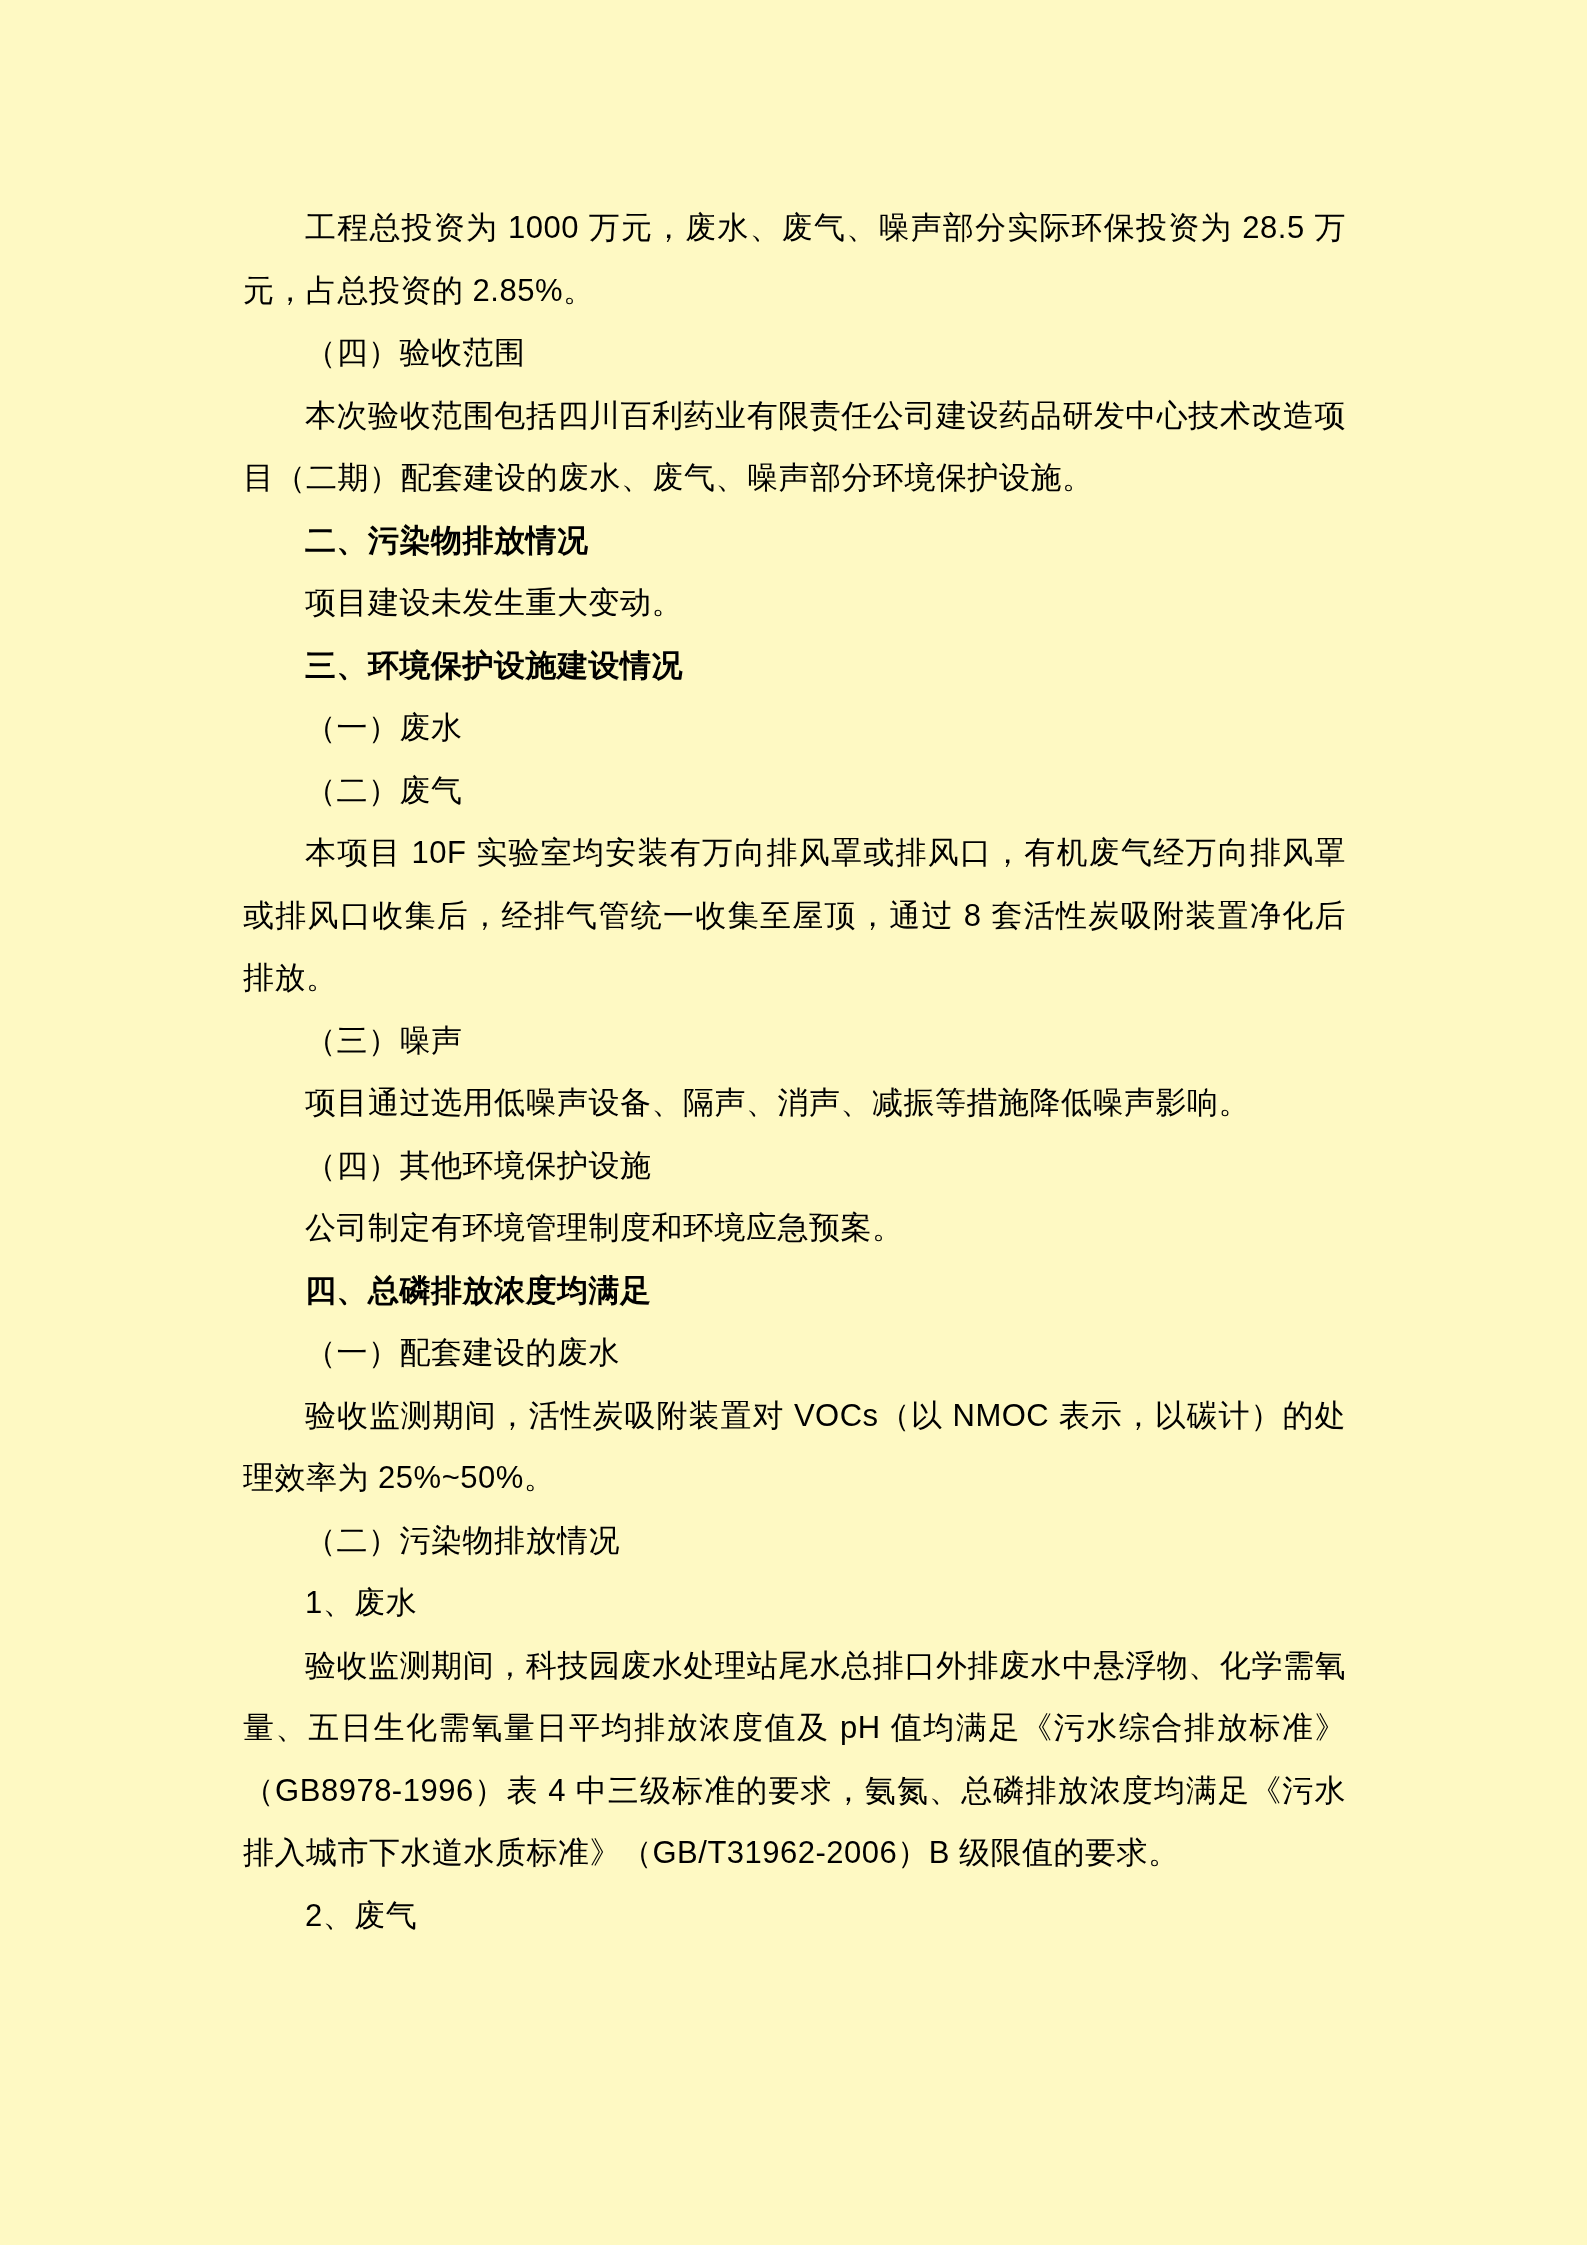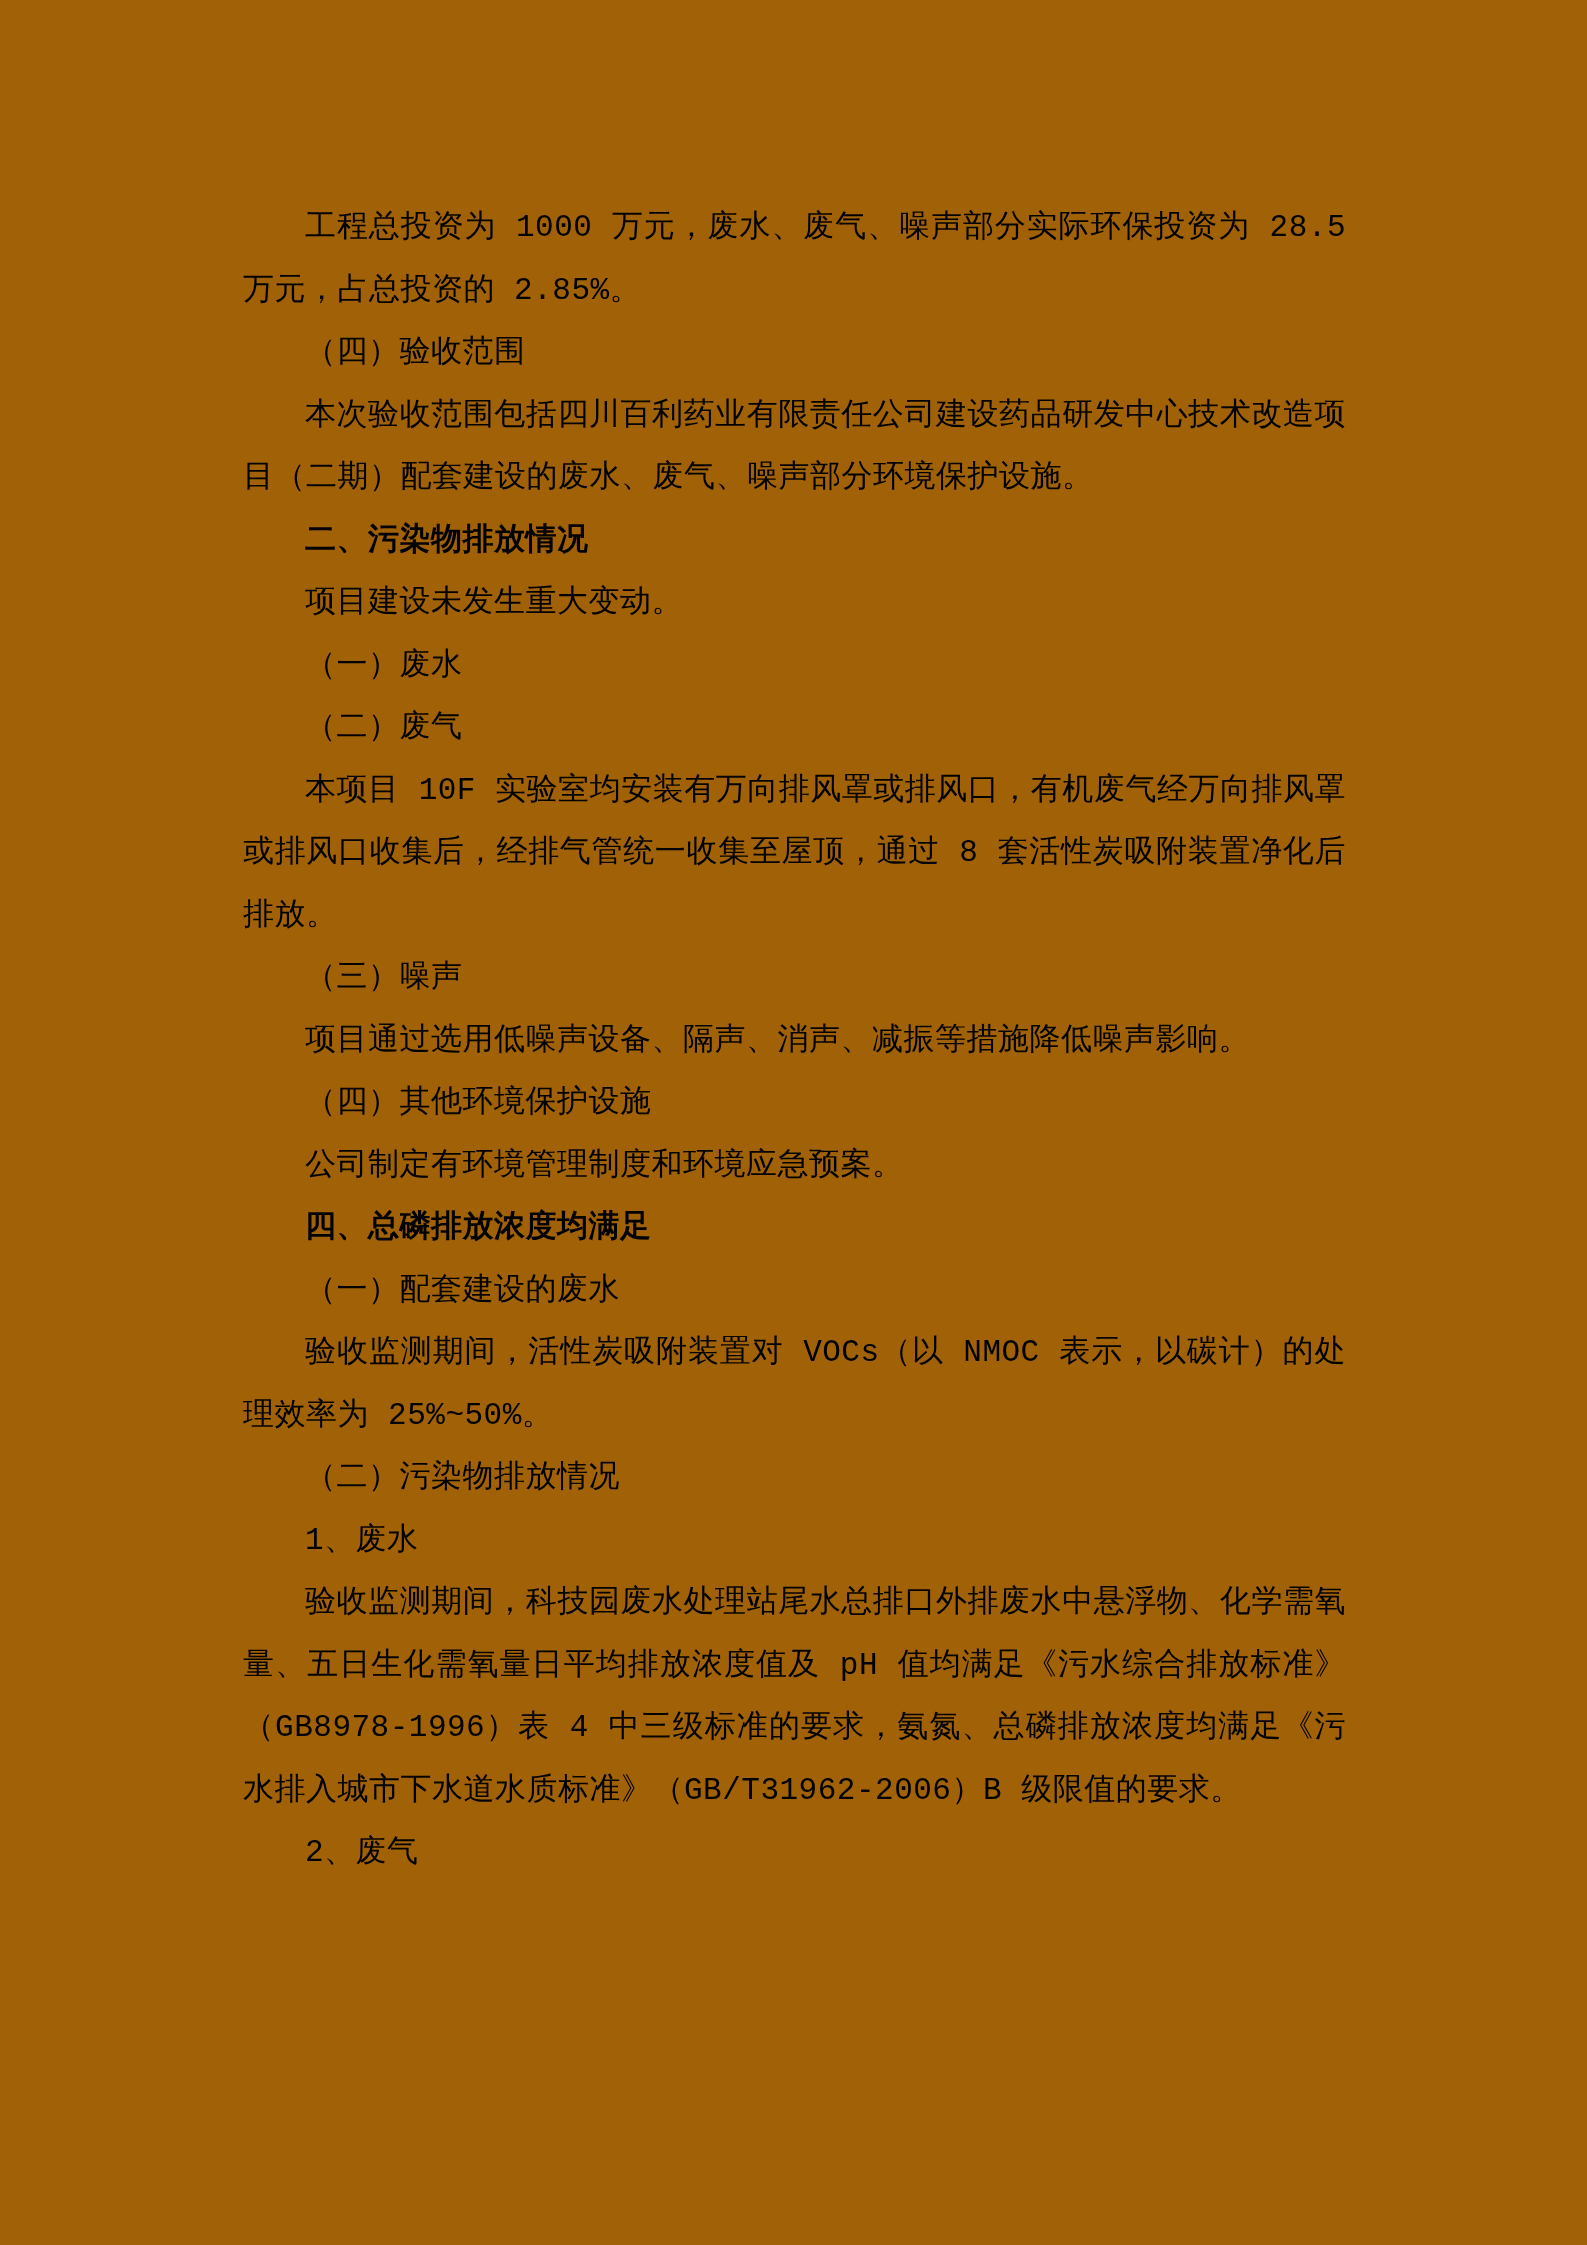--- a/index.html
+++ b/index.html
@@ -4,23 +4,23 @@
   <style>
     html, body {
       margin: 0;
       padding: 0;
       background: #ffffff;
     }
     .page {
       position: relative;
       width: 1587px;
       height: 2245px;
-      background: #a16207;
+      background: #fef9c3;
       overflow: hidden;
-      font-family: Liberation Mono, monospace;
+      font-family: Liberation Sans, sans-serif;
       color: #000000;
     }
     .content {
       position: absolute;
       left: 243px;
       top: 197px;
       width: 1103px;
     }
     .para {
       margin: 0;
@@ -40,20 +40,21 @@
 </head>
 <body>
 
 <div class="page">
   <div class="content">
     <p class="para">工程总投资为 1000 万元，废水、废气、噪声部分实际环保投资为 28.5 万元，占总投资的 2.85%。</p>
     <p class="para">（四）验收范围</p>
     <p class="para">本次验收范围包括四川百利药业有限责任公司建设药品研发中心技术改造项目（二期）配套建设的废水、废气、噪声部分环境保护设施。</p>
     <p class="para heading">二、污染物排放情况</p>
     <p class="para">项目建设未发生重大变动。</p>
+    <p class="para heading">三、环境保护设施建设情况</p>
     <p class="para">（一）废水</p>
     <p class="para">（二）废气</p>
     <p class="para">本项目 10F 实验室均安装有万向排风罩或排风口，有机废气经万向排风罩或排风口收集后，经排气管统一收集至屋顶，通过 8 套活性炭吸附装置净化后排放。</p>
     <p class="para">（三）噪声</p>
     <p class="para">项目通过选用低噪声设备、隔声、消声、减振等措施降低噪声影响。</p>
     <p class="para">（四）其他环境保护设施</p>
     <p class="para">公司制定有环境管理制度和环境应急预案。</p>
     <p class="para heading">四、总磷排放浓度均满足</p>
     <p class="para">（一）配套建设的废水</p>
     <p class="para">验收监测期间，活性炭吸附装置对 VOCs（以 NMOC 表示，以碳计）的处理效率为 25%~50%。</p>

